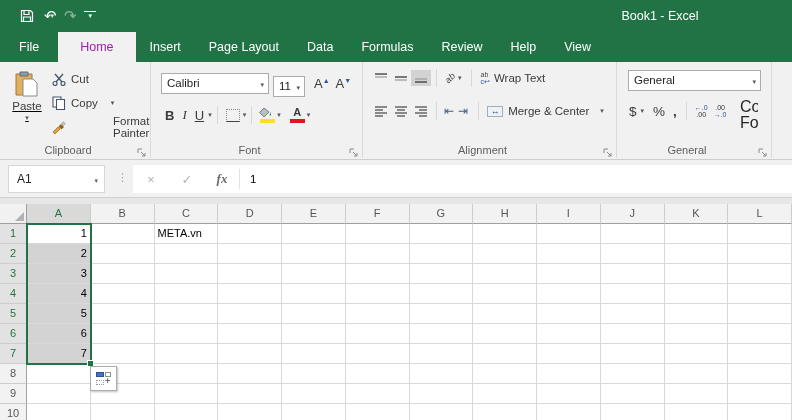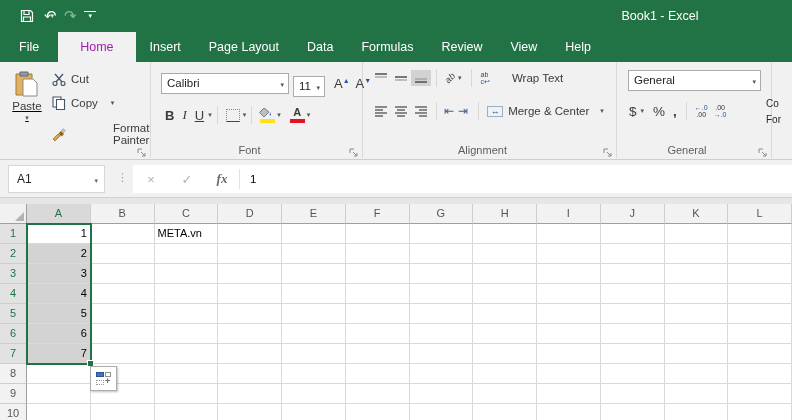--- a/index.html
+++ b/index.html
@@ -48,21 +48,21 @@
   .aicon.pressed { background:#d2d2d2; }
   .wrap-ic { display:flex; flex-direction:column; font-size:7px; line-height:7px; color:#444; }
   .wrap-ic .blue { color:#2b579a; }
   .ab-rot { display:inline-block; transform:rotate(-45deg); font-size:9px; font-style:italic; color:#444; }
   .mc-box { width:16px; height:11px; border:1px solid #98b0c8; display:flex; align-items:center; justify-content:center; font-size:9px; color:#2b579a; line-height:9px; }
   .ind { font-size:12px; color:#3f618c; padding:0 2px; }
   
   .decbtn { display:flex; flex-direction:column; font-size:7px; line-height:7.5px; color:#333; text-align:center; padding:0 3px; }
   .decbtn .blue { color:#2b579a; }
   .numsym { font-size:13.5px; color:#3b3b3b; padding:0 4px; }
-  .styles-crop { position:absolute; left:764px; top:0; width:20px; height:112px; overflow:hidden; font-size:10px; color:#262626; }
+  .styles-crop { position:absolute; left:738px; top:0; width:20px; height:112px; overflow:hidden; font-size:16px; color:#262626; }
   .styles-crop div { position:absolute; left:2px; white-space:nowrap; }
 
   
   .fstrip { position:absolute; left:0; top:160px; width:792px; height:38px; background:#f1f1f1; border-bottom:1px solid #d0d0d0; }
   .namebox { position:absolute; left:8px; top:5px; width:97px; height:28px; background:#fff; border:1px solid #d6d6d6; font-size:12px; color:#222; padding:6px 0 0 8px; }
   .namebox .dda { position:absolute; right:6px; top:11px; color:#666; }
   .nb-dots { position:absolute; left:117px; top:11px; color:#9a9a9a; font-size:11px; }
   .fbar { position:absolute; left:133px; top:5px; width:659px; height:28px; background:#fff; display:flex; align-items:center; }
   .fbar .fi { width:36px; text-align:center; color:#b3b3b3; font-size:13px; }
   .fbar .fx { color:#6a6a6a; font-style:italic; font-family:"Liberation Serif", serif; font-size:13px; font-weight:bold; width:34px; text-align:center; }
@@ -122,22 +122,22 @@
   </div>
 
   <div class="tabsbar">
     <div class="tab first">File</div>
     <div class="tab active" style="padding:0 22px;">Home</div>
     <div class="tab">Insert</div>
     <div class="tab">Page Layout</div>
     <div class="tab">Data</div>
     <div class="tab">Formulas</div>
     <div class="tab">Review</div>
+    <div class="tab">Help</div>
     <div class="tab">View</div>
-    <div class="tab">Help</div>
   </div>
 
   <div class="ribbon">
 
     <div class="rgroup" style="left:0; width:151px;">
       <div class="paste-btn">
         <span style="display:flex;">
           <svg width="24" height="27" viewBox="0 0 24 27">
               <rect x="1" y="3" width="16" height="21" fill="#e3b05f" stroke="#9c7a3c" stroke-width="1"></rect>
               <rect x="5" y="1" width="8" height="4" fill="#8d9ca8" stroke="#5f6d77" stroke-width="1"></rect>
@@ -161,41 +161,42 @@
       <div class="cb-row" style="top:31px;">
         <span style="display:flex;">
           <svg width="14" height="14" viewBox="0 0 14 14">
               <rect x="1" y="1" width="8" height="10" fill="#fff" stroke="#44546a" stroke-width="1.1"></rect>
               <rect x="4.5" y="3.5" width="8" height="10" fill="#fff" stroke="#44546a" stroke-width="1.1"></rect>
             </svg>
         </span>
         <span class="rbtxt">Copy</span>
         <span class="dda" style="margin-left:8px;">▾</span>
       </div>
-      <div class="cb-row" style="top:62px;gap:47px;">
+      <div class="cb-row" style="top:55px;gap:47px;">
         <span style="display:flex;">
           <svg width="14" height="13" viewBox="0 0 14 13">
               <path d="M1 11 L6 6 l2 2 -5 5 z" fill="#e2a33c" stroke="#a8751f" stroke-width="0.8"></path>
               <path d="M6.5 5.5 l2.5-2.5 3 3 -2.5 2.5 z" fill="#8d6516"></path>
               <path d="M9.5 2.5 l1.8-1.8 2 2 -1.8 1.8 z" fill="#c9c9c9" stroke="#8a8a8a" stroke-width="0.6"></path>
             </svg>
         </span>
         <span class="rbtxt">Format Painter</span>
       </div>
+      <div class="rg-label">Clipboard</div>
       <span class="launcher">
         <svg width="10" height="10" viewBox="0 0 10 10">
             <path d="M1 1 v4 M1 1 h4" stroke="#8a8a8a" stroke-width="1" fill="none"></path>
             <path d="M4 4 l4 4 M8 8 v-3 M8 8 h-3" stroke="#8a8a8a" stroke-width="1" fill="none"></path>
           </svg>
       </span>
     </div>
 
     <div class="rgroup" style="left:151px; width:212px;">
       <div style="position:absolute; left:10px; top:8px; display:flex; align-items:center;">
-        <div class="combo" style="width:128px;">
+        <div class="combo" style="width:108px;">
           <span>Calibri</span>
           <span class="dda">▾</span>
         </div>
         <div class="combo" style="width:32px; margin-left:4px;margin-top:6px;">
           <span>11</span>
           <span class="dda">▾</span>
         </div>
         <span class="szbtn" style="margin-left:9px;"><span>A</span><sup>▲</sup></span>
         <span class="szbtn"><span>A</span><sup>▼</sup></span>
       </div>
@@ -254,21 +255,21 @@
               <line x1="1" y1="7" x2="13" y2="7" stroke="#9a9a9a" stroke-width="1.2"></line>
               <line x1="1" y1="10" x2="13" y2="10" stroke="#444" stroke-width="1.4"></line>
             </svg>
           </span>
         <span class="vsep"></span>
         <span class="aicon">
             <span class="ab-rot">ab</span>
           </span>
         <span class="dda">▾</span>
         <span class="vsep" style="margin:0 9px;"></span>
-        <span style="display:flex; align-items:center; gap:22px;">
+        <span style="display:flex; align-items:center; gap:4px;">
           <span class="wrap-ic">
             <span>ab</span>
             <span class="blue">c↩</span>
           </span>
           <span class="rbtxt">Wrap Text</span>
         </span>
       </div>
       <div style="position:absolute; left:8px; top:40px; display:flex; align-items:center;">
         <span class="aicon">
             <svg width="14" height="12" viewBox="0 0 14 12">

